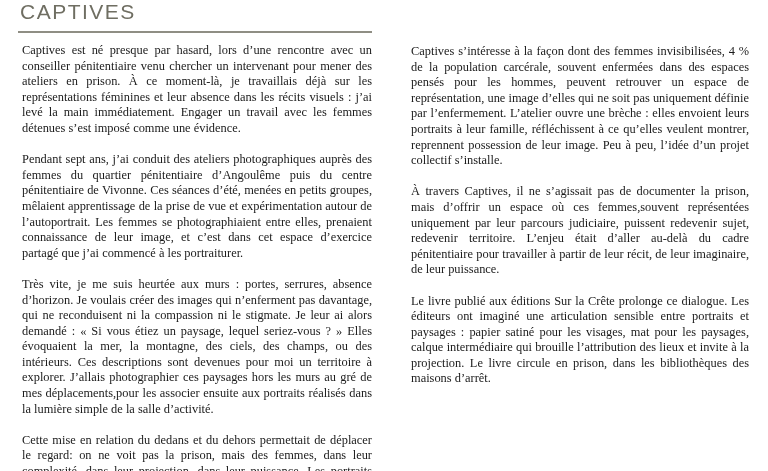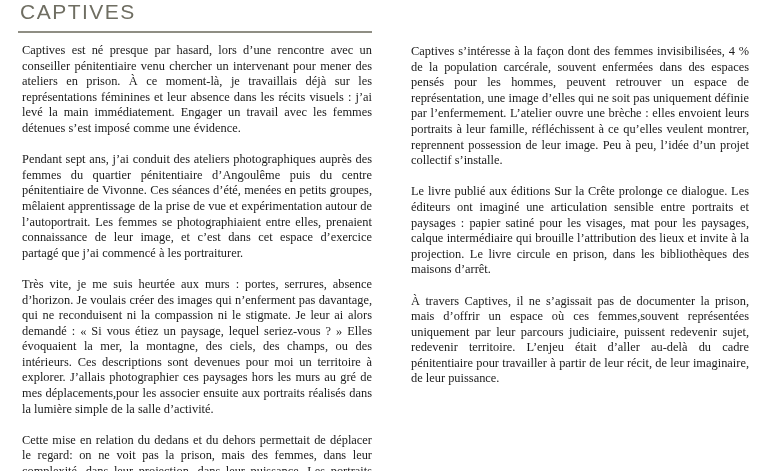--- a/index.html
+++ b/index.html
@@ -31,16 +31,16 @@
 
 <div class="col col-left">
   <p>Captives est né presque par hasard, lors d’une rencontre avec un conseiller pénitentiaire venu chercher un intervenant pour mener des ateliers en prison. À ce moment-là, je travaillais déjà sur les représentations féminines et leur absence dans les récits visuels : j’ai levé la main immédiatement. Engager un travail avec les femmes détenues s’est imposé comme une évidence.</p>
   <p>Pendant sept ans, j’ai conduit des ateliers photographiques auprès des femmes du quartier pénitentiaire d’Angoulême puis du centre pénitentiaire de Vivonne. Ces séances d’été, menées en petits groupes, mêlaient apprentissage de la prise de vue et expérimentation autour de l’autoportrait. Les femmes se photographiaient entre elles, prenaient connaissance de leur image, et c’est dans cet espace d’exercice partagé que j’ai commencé à les portraiturer.</p>
   <p>Très vite, je me suis heurtée aux murs : portes, serrures, absence d’horizon. Je voulais créer des images qui n’enferment pas davantage, qui ne reconduisent ni la compassion ni le stigmate. Je leur ai alors demandé : « Si vous étiez un paysage, lequel seriez-vous ? » Elles évoquaient la mer, la montagne, des ciels, des champs, ou des intérieurs. Ces descriptions sont devenues pour moi un territoire à explorer. J’allais photographier ces paysages hors les murs au gré de mes déplacements,pour les associer ensuite aux portraits réalisés dans la lumière simple de la salle d’activité.</p>
   <p>Cette mise en relation du dedans et du dehors permettait de déplacer le regard: on ne voit pas la prison, mais des femmes, dans leur complexité, dans leur projection, dans leur puissance. Les portraits sont réalisés sur fond neutre, dans une lumière naturelle douce ; certaines se mettent en scène, d’autres ajoutent des éléments symboliques. Chaque image naît d’un échange.</p>
 </div>
 
 <div class="col col-right">
   <p>Captives s’intéresse à la façon dont des femmes invisibilisées, 4 % de la population carcérale, souvent enfermées dans des espaces pensés pour les hommes, peuvent retrouver un espace de représentation, une image d’elles qui ne soit pas uniquement définie par l’enfermement. L’atelier ouvre une brèche : elles envoient leurs portraits à leur famille, réfléchissent à ce qu’elles veulent montrer, reprennent possession de leur image. Peu à peu, l’idée d’un projet collectif s’installe.</p>
+  <p>À travers Captives, il ne s’agissait pas de documenter la prison, mais d’offrir un espace où ces femmes,souvent représentées uniquement par leur parcours judiciaire, puissent redevenir sujet, redevenir territoire. L’enjeu était d’aller au-delà du cadre pénitentiaire pour travailler à partir de leur récit, de leur imaginaire, de leur puissance.</p>
   <p>Le livre publié aux éditions Sur la Crête prolonge ce dialogue. Les éditeurs ont imaginé une articulation sensible entre portraits et paysages : papier satiné pour les visages, mat pour les paysages, calque intermédiaire qui brouille l’attribution des lieux et invite à la projection. Le livre circule en prison, dans les bibliothèques des maisons d’arrêt.</p>
-  <p>À travers Captives, il ne s’agissait pas de documenter la prison, mais d’offrir un espace où ces femmes,souvent représentées uniquement par leur parcours judiciaire, puissent redevenir sujet, redevenir territoire. L’enjeu était d’aller au-delà du cadre pénitentiaire pour travailler à partir de leur récit, de leur imaginaire, de leur puissance.</p>
 
 </div>
 
 </body></html>

